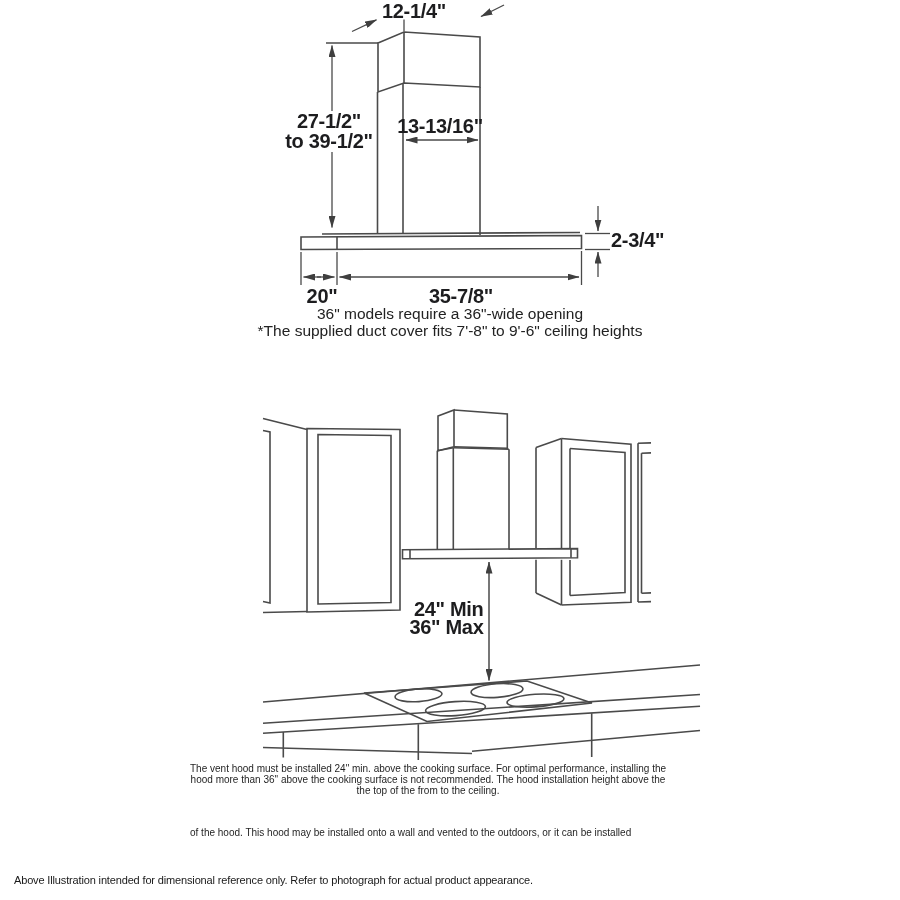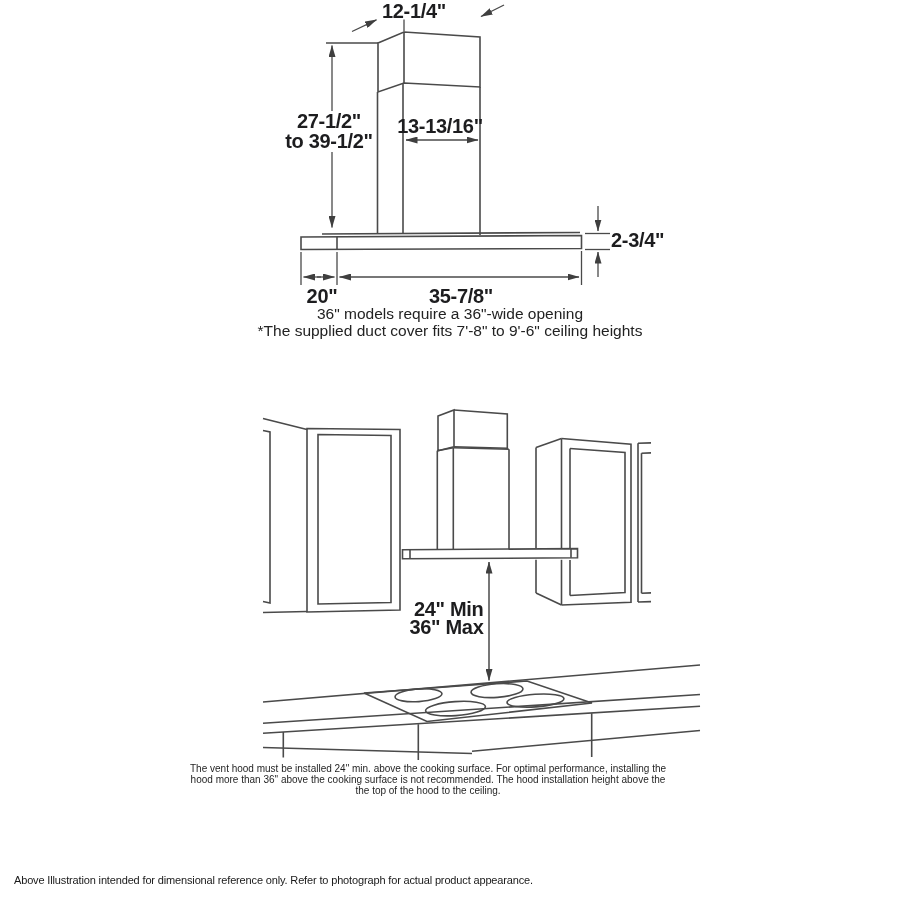--- a/index.html
+++ b/index.html
@@ -161,20 +161,21 @@
   </svg>
 
   <div class="caption">
     <div>36" models require a 36"-wide opening</div>
     <div>*The supplied duct cover fits 7'-8" to 9'-6" ceiling heights</div>
   </div>
 
   <div class="para" id="para1">
     <div>The vent hood must be installed 24" min. above the cooking surface. For optimal performance, installing the</div>
     <div>hood more than 36" above the cooking surface is not recommended. The hood installation height above the</div>
-    <div>the top of the hood to the ceiling.</div>
+    <div>the top of the from to the ceiling.</div>
   </div>
   <div class="para" id="para2">
+    <div>of the hood. This hood may be installed onto a wall and vented to the outdoors, or it can be installed</div>
   </div>
 
   <div class="footer">Above Illustration intended for dimensional reference only. Refer to photograph for actual product appearance.</div>
 
 </div>
 
 </body></html>

